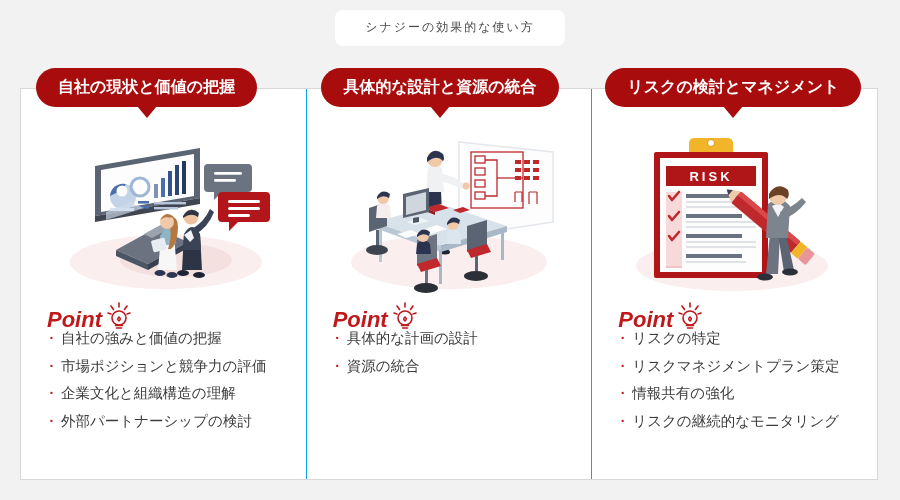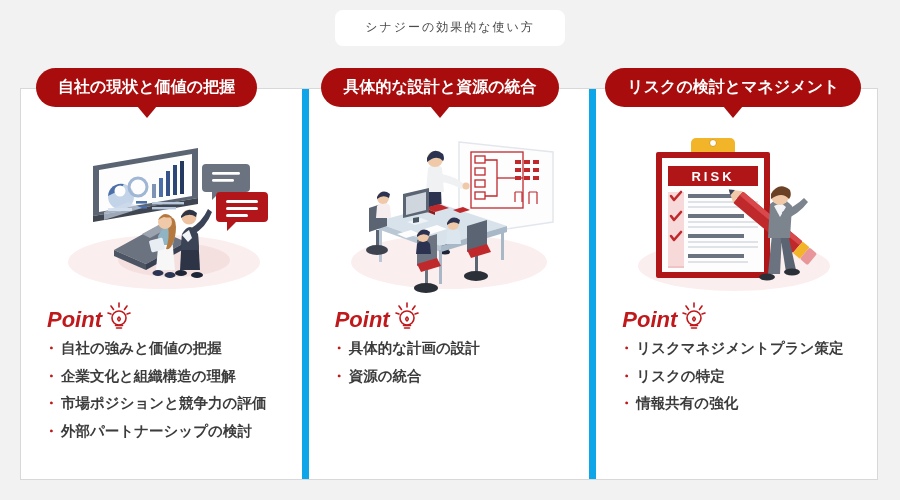--- a/index.html
+++ b/index.html
@@ -54,21 +54,21 @@
     display: flex;
   }
   .column {
     position: relative;
     flex: 1 1 0;
     box-sizing: border-box;
     display: flex;
     flex-direction: column;
   }
   .column + .column {
-    border-left: 7px solid #0ea5e9;
+    border-left: 1px solid #0ea5e9;
   }
 
   
   .pill-layer {
     position: absolute;
     left: 0;
     top: 68px;
     width: 900px;
     height: 60px;
     display: flex;
@@ -119,37 +119,35 @@
   .illus svg { display: block; }
 
   
   .point-block {
     padding: 0 0 0 26px;
   }
   .point-head {
     display: flex;
     align-items: flex-end;
     gap: 4px;
-    margin-bottom: 10px;
   }
   .point-label {
     font-size: 22px;
     font-weight: bold;
     font-style: italic;
     color: #c0191c;
     line-height: 1;
     letter-spacing: 0px;
   }
   .bulb-icon { display: block; margin-bottom: 1px; }
 
   .point-list {
     list-style: none;
     margin: 0;
     padding: 0;
-    font-weight: bold;
   }
   .point-list li {
     font-size: 14.5px;
     color: #3c3c3c;
     line-height: 1;
     padding: 0 0 0 14px;
     margin-bottom: 13px;
     position: relative;
     white-space: nowrap;
   }
@@ -247,22 +245,22 @@
               <line x1="24" y1="11" x2="21" y2="12"></line>
               <circle cx="13" cy="16" r="7"></circle>
               <line x1="9.5" y1="23.5" x2="16.5" y2="23.5"></line>
               <line x1="10.5" y1="26" x2="15.5" y2="26"></line>
               <path d="M13 19 q-2.5 -2 0 -4 q2.5 2 0 4"></path>
             </g>
           </svg>
         </div>
         <ul class="point-list">
           <li>自社の強みと価値の把握</li>
+          <li>市場ポジションと競争力の評価</li>
           <li>企業文化と組織構造の理解</li>
-          <li>市場ポジションと競争力の評価</li>
           <li>外部パートナーシップの検討</li>
         </ul>
       </div>
     </div>
 
     <div class="column">
       <div class="illus">
         <svg width="240" height="170" viewBox="0 0 240 170">
           <ellipse cx="120" cy="132" rx="98" ry="27" fill="#fbeeee"></ellipse>
 
@@ -448,23 +446,24 @@
               <line x1="2" y1="11" x2="5" y2="12"></line>
               <line x1="24" y1="11" x2="21" y2="12"></line>
               <circle cx="13" cy="16" r="7"></circle>
               <line x1="9.5" y1="23.5" x2="16.5" y2="23.5"></line>
               <line x1="10.5" y1="26" x2="15.5" y2="26"></line>
               <path d="M13 19 q-2.5 -2 0 -4 q2.5 2 0 4"></path>
             </g>
           </svg>
         </div>
         <ul class="point-list">
+          <li>リスクの特定</li>
           <li>リスクマネジメントプラン策定</li>
-          <li>リスクの特定</li>
           <li>情報共有の強化</li>
+          <li>リスクの継続的なモニタリング</li>
         </ul>
       </div>
     </div>
   </div>
 
   <div class="pill-layer">
     <div class="pill-slot">
       <div class="pill">自社の現状と価値の把握</div>
     </div>
     <div class="pill-slot">

